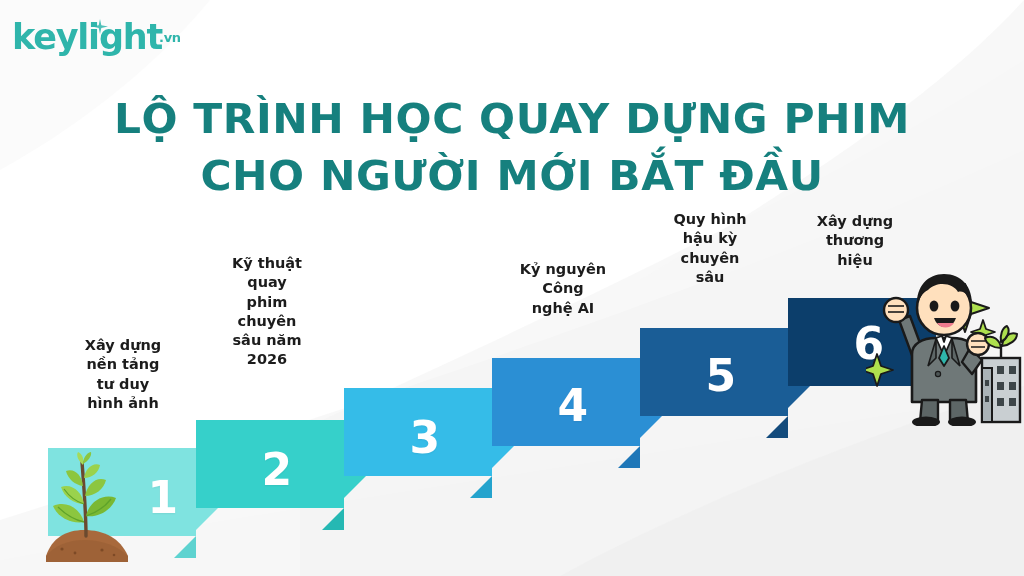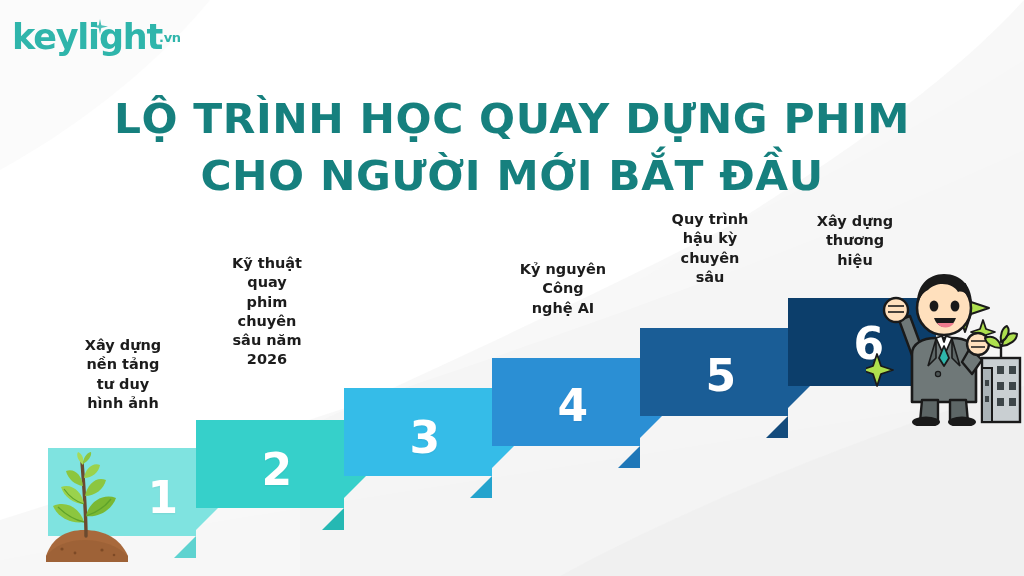--- a/index.html
+++ b/index.html
@@ -159,21 +159,21 @@
   <div class="caption" style="left:496px; top:260px; width:134px;">Kỷ nguyên
 Công
 nghệ AI</div>
 
   <div class="step" id="step5" style="left:640px; top:328px; width:148px; height:88px;">
     <div class="face" id="f5" style="background: rgb(26, 93, 150);"></div>
     <div class="fold-l" id="fl5" style="border-left-color: rgb(43, 143, 212);"></div>
     <div class="fold-r" id="fr5" style="border-right-color: rgb(19, 75, 124);"></div>
     <div class="num" style="right:52px; top:26px;">5</div>
   </div>
-  <div class="caption" style="left:642px; top:210px; width:136px;">Quy trình
+  <div class="caption" style="left:642px; top:210px; width:136px;">Quy hình
 hậu kỳ
 chuyên
 sâu</div>
 
   <div class="step" id="step6" style="left:788px; top:298px; width:148px; height:88px;">
     <div class="face" id="f6" style="background: rgb(12, 62, 107);"></div>
     <div class="fold-l" id="fl6" style="border-left-color: rgb(26, 93, 150);"></div>
     <div class="num" style="right:52px; top:24px;">6</div>
   </div>
   <div class="caption" style="left:790px; top:212px; width:130px;">Xây dựng

